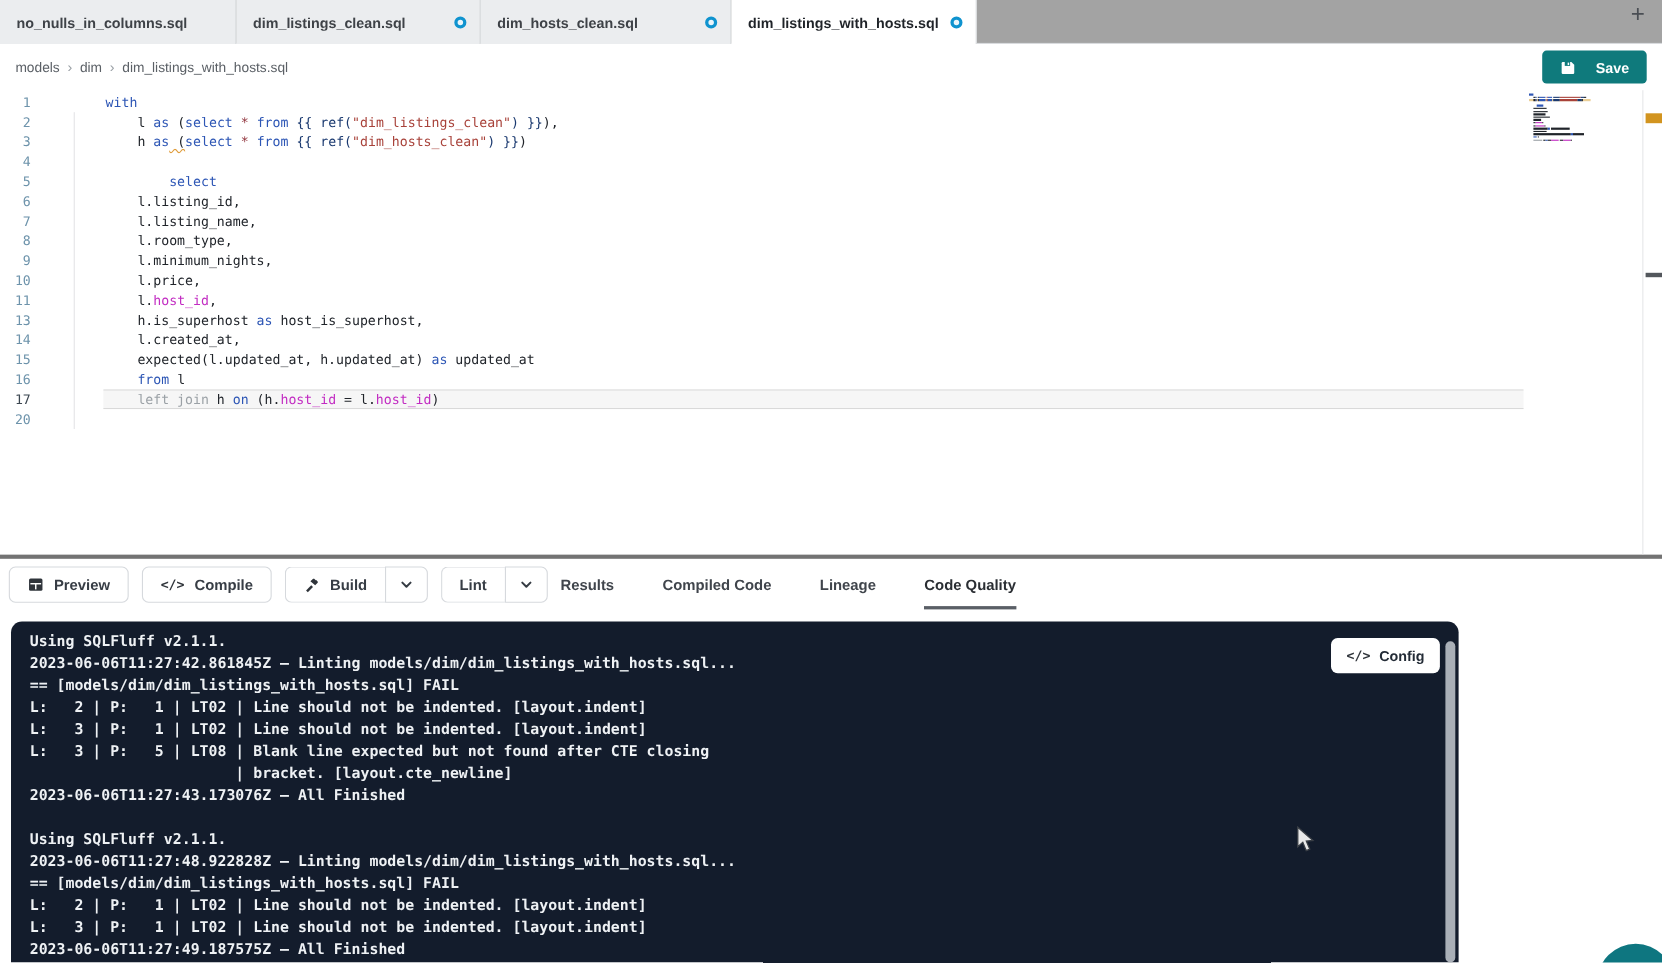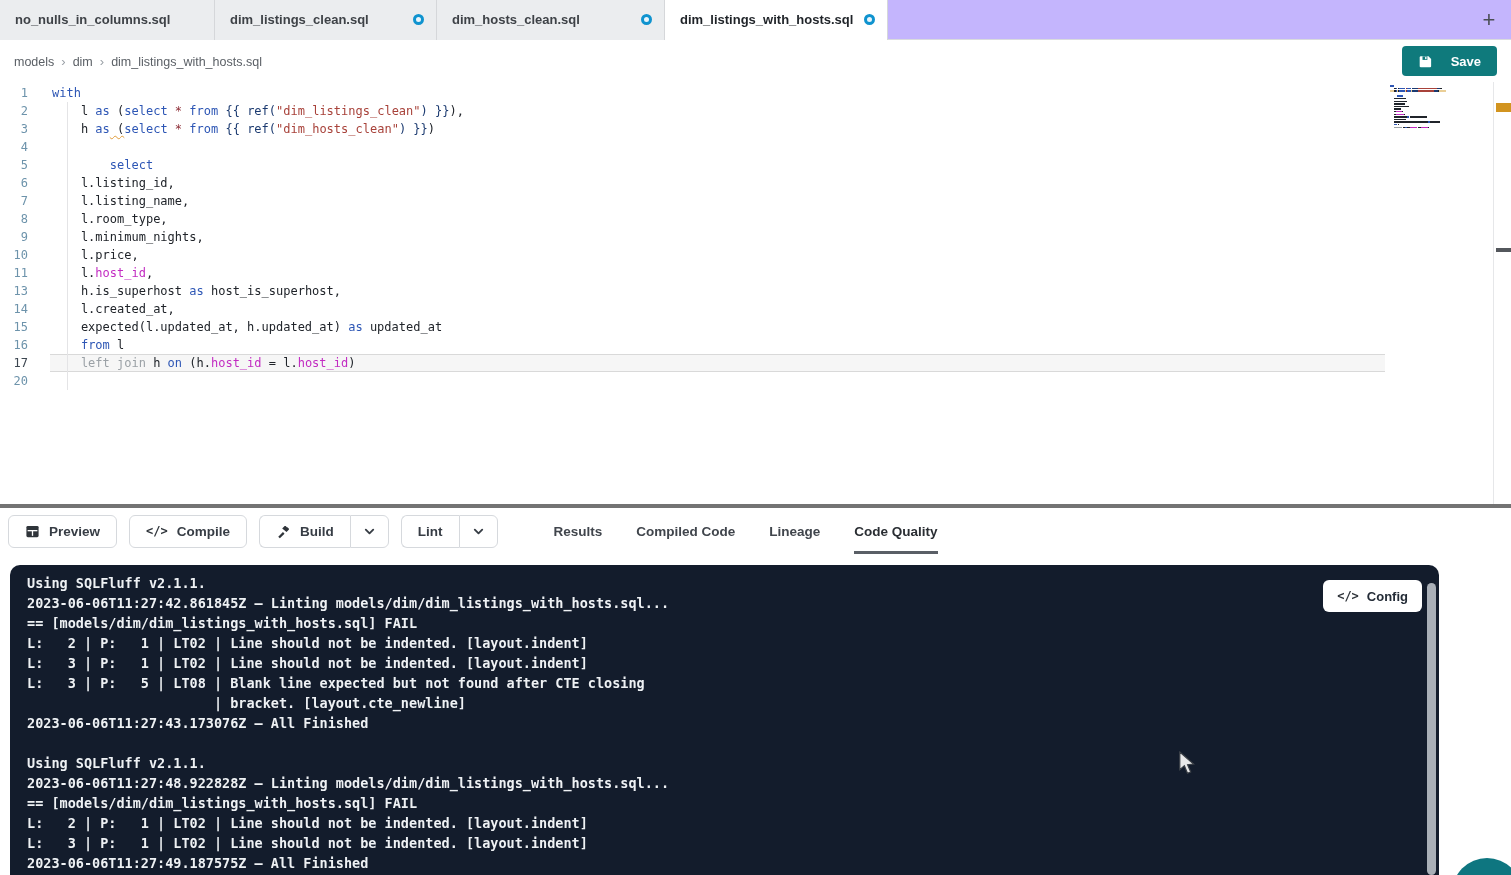--- a/index.html
+++ b/index.html
@@ -1,22 +1,22 @@
 <!DOCTYPE html>
 <html style="--accent_teal: #0f7a7c; --dirty_dot_blue: #0f93cf; --terminal_bg: #131c2c; --syntax_keyword: #2d56b5; --syntax_string: #a8423a; --syntax_jinja: #1b3a70; --syntax_star: #8f3039; --syntax_special: #c22cc2; --syntax_muted: #9ba1a6; --syntax_text: #20242a; --lint_marker: #d2941f;"><head>
 <meta charset="utf-8">
 <style>
   * { margin:0; padding:0; box-sizing:border-box; }
   html,body { width:1511px; height:875px; overflow:hidden; background:#fff;
               font-family:"Liberation Sans", sans-serif; }
   .app { position:relative; width:1511px; height:875px; }
 
   
-  .tab-bar { height:40px; background:#c4b5fd; border-bottom:1px solid #d9dbde;
-             display:flex; align-items:center; overflow:visible; }
+  .tab-bar { height:40px; background:#a3a3a3; border-bottom:1px solid #d9dbde;
+             display:flex; align-items:flex-start; overflow:visible; }
   .tabs-wrap { display:flex; }
   .tab { display:flex; align-items:center; padding:0 12px 0 15px; height:40px;
          background:#ebedef; border-right:1px solid #d5d7da; cursor:pointer;
          font-size:13px; font-weight:600; color:#3e4247; }
   .tab.active { background:#fff; color:#1f2328; font-weight:700; position:relative; z-index:2; }
   .tab-label { white-space:nowrap; overflow:hidden; }
   .dirty-dot { width:11px; height:11px; border:3px solid var(--dirty_dot_blue); border-radius:50%;
                background:#eaf5fb; margin-left:auto; flex:none; }
   .new-tab { margin-left:auto; width:44px; display:flex; align-items:center; justify-content:center;
              font-size:22px; font-weight:400; color:#4a4e54; cursor:pointer; }
@@ -30,21 +30,21 @@
                  padding:0 16px; font-size:13px; font-weight:600; cursor:pointer;
                  font-family:"Liberation Sans", sans-serif; }
 
   
   .editor { position:relative; height:422px; background:#fff; }
   .code-lines { position:absolute; left:0; top:2px; width:1385px; }
   .code-row { display:flex; height:18px; line-height:18px;
               font-family:"DejaVu Sans Mono", monospace; font-size:12px; }
   .gutter { flex:none; width:50px; padding-right:22px; text-align:right; color:#6d93ab; }
   .code-row.active .gutter { color:#3c4650; }
-  .code-body { flex:1; white-space:pre; padding-left:2px; color:var(--syntax_text); }
+  .code-body { flex:1; white-space:pre; padding-left:2px; color:var(--syntax_text);margin-left:44px; }
   .code-row.active .code-body { background:#f6f6f6;
       box-shadow: inset 0 1px 0 #d9d9d9, inset 0 -1px 0 #d9d9d9; }
   .seg-kw { color:var(--syntax_keyword); }
   .seg-sr { color:var(--syntax_string); }
   .seg-jj { color:var(--syntax_jinja); }
   .seg-st { color:var(--syntax_star); }
   .seg-mg { color:var(--syntax_special); }
   .seg-gy { color:var(--syntax_muted); }
   .seg-pl { color:var(--syntax_text); }
   .squiggle { text-decoration:underline; text-decoration-style:wavy;
@@ -64,27 +64,27 @@
   .action-bar { height:50px; border-top:4px solid #737373; display:flex; align-items:center;
                 padding-left:8px; background:#fff; }
   .btn, .btn-part { background:#fff; border:1px solid #d6d9dd; height:33px; display:flex;
          align-items:center; gap:9px; padding:0 16px; font-size:13.5px; font-weight:600;
          color:#373d45; cursor:pointer; font-family:"Liberation Sans", sans-serif; }
   .btn { border-radius:6px; margin-right:12px; }
   .btn-group { display:flex; margin-right:12px; }
   .btn-group .main { border-radius:6px 0 0 6px; border-right:none; }
   .btn-group .chev { border-radius:0 6px 6px 0; padding:0 12px; border-left:1px solid #d6d9dd; }
   .icon-code { font-family:"DejaVu Sans Mono", monospace; font-size:12px; font-weight:700; color:#2f343a; }
-  .result-tabs { margin-left:44px; display:flex; gap:34px; height:100%; align-items:stretch; }
+  .result-tabs { display:flex; gap:44px; height:100%; align-items:stretch; }
   .rtab { display:flex; align-items:center; font-size:13.5px; font-weight:600; color:#40454c;
           border-bottom:3px solid transparent; padding-top:3px; cursor:pointer; }
   .rtab.active { border-bottom-color:#5a5f66; color:#2a2e33; }
 
   
-  .terminal { position:absolute; left:10px; top:565px; width:1429px; height:310px;
+  .terminal { position:absolute; left:10px; top:565px; width:1316px; height:310px;
               background:var(--terminal_bg); border-radius:10px 10px 0 0; overflow:hidden; }
   .term-lines { padding-top:8px; }
   .term-line { height:20px; line-height:20px; padding-left:17px; white-space:pre;
                font-family:"DejaVu Sans Mono", monospace; font-size:13.5px; font-weight:700;
                color:#eef1f4; }
   .config-btn { position:absolute; top:15px; right:17px; height:32px; background:#fff;
                 border:none; border-radius:6px; display:flex; align-items:center; gap:8px;
                 padding:0 14px; font-size:13px; font-weight:600; color:#232b36; cursor:pointer;
                 font-family:"Liberation Sans", sans-serif; }
   .term-scrollbar { position:absolute; right:3px; top:18px; width:9px; height:292px;

